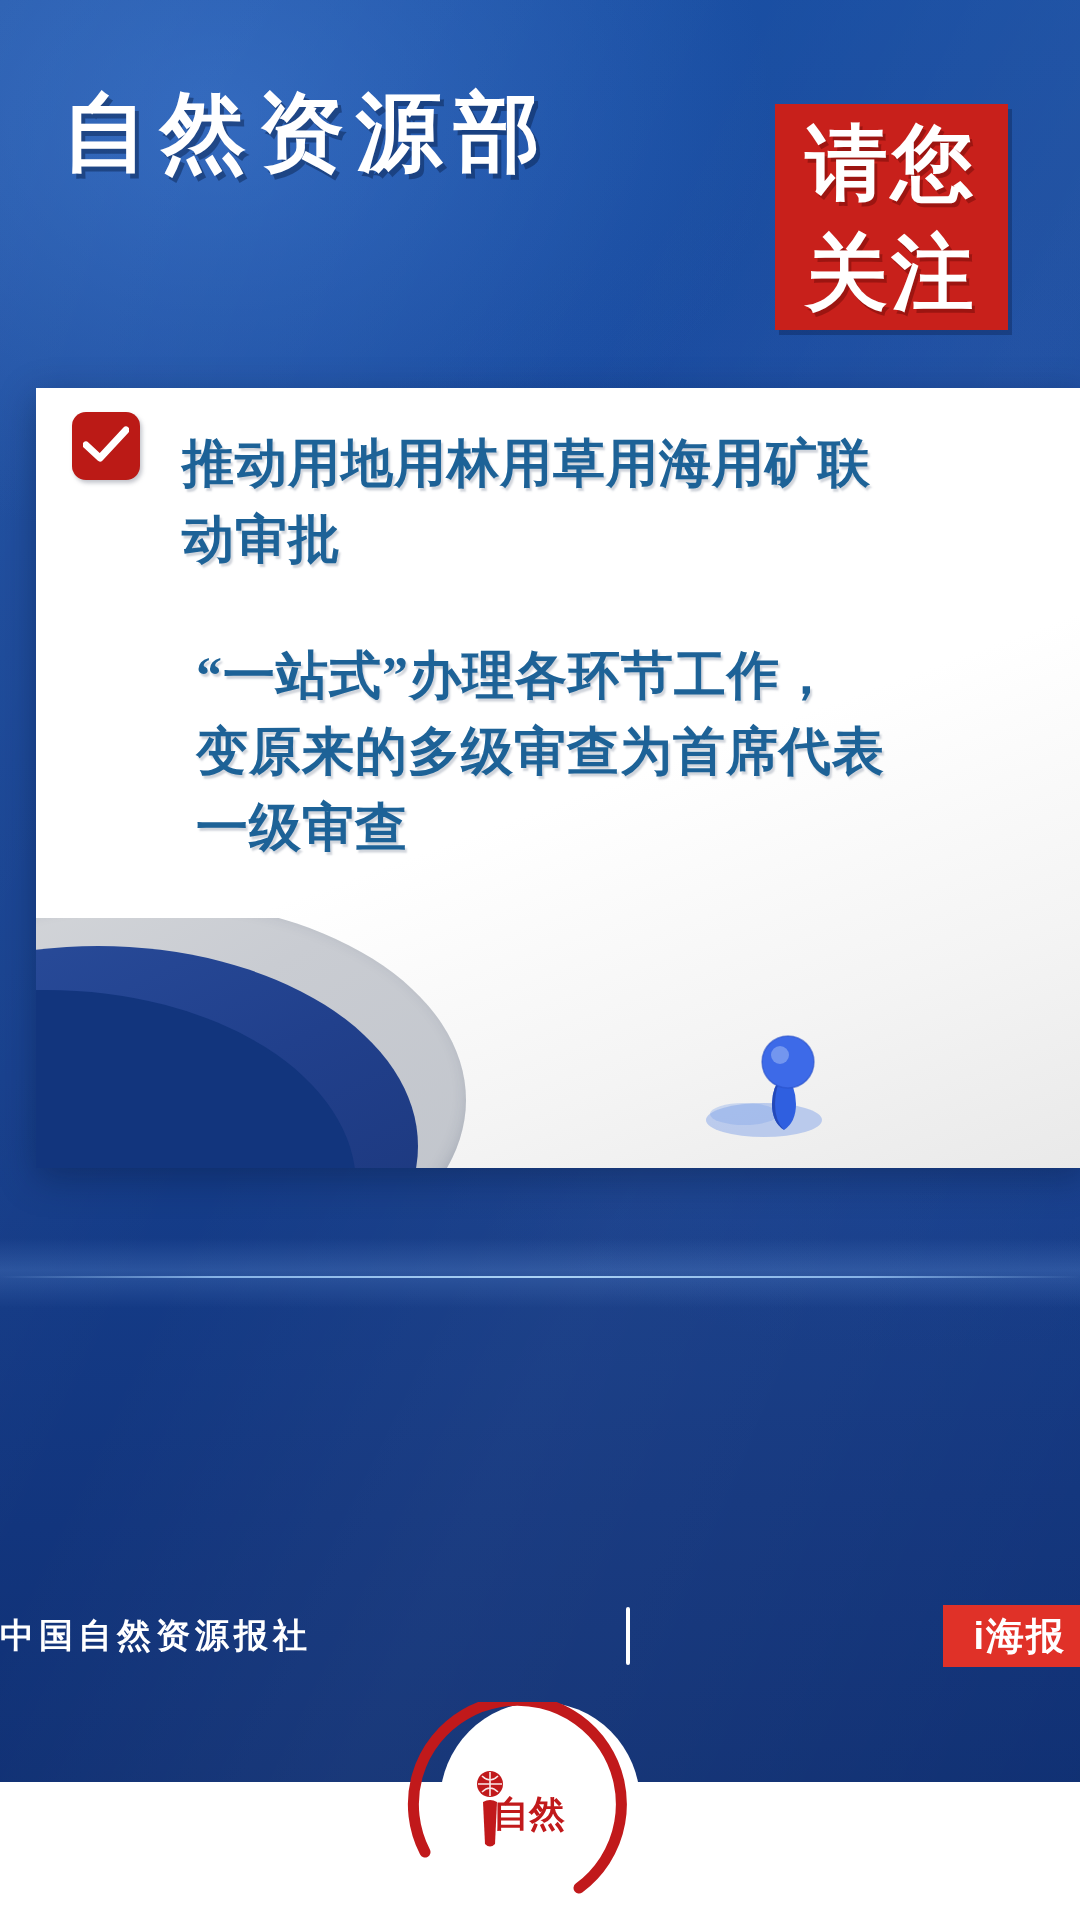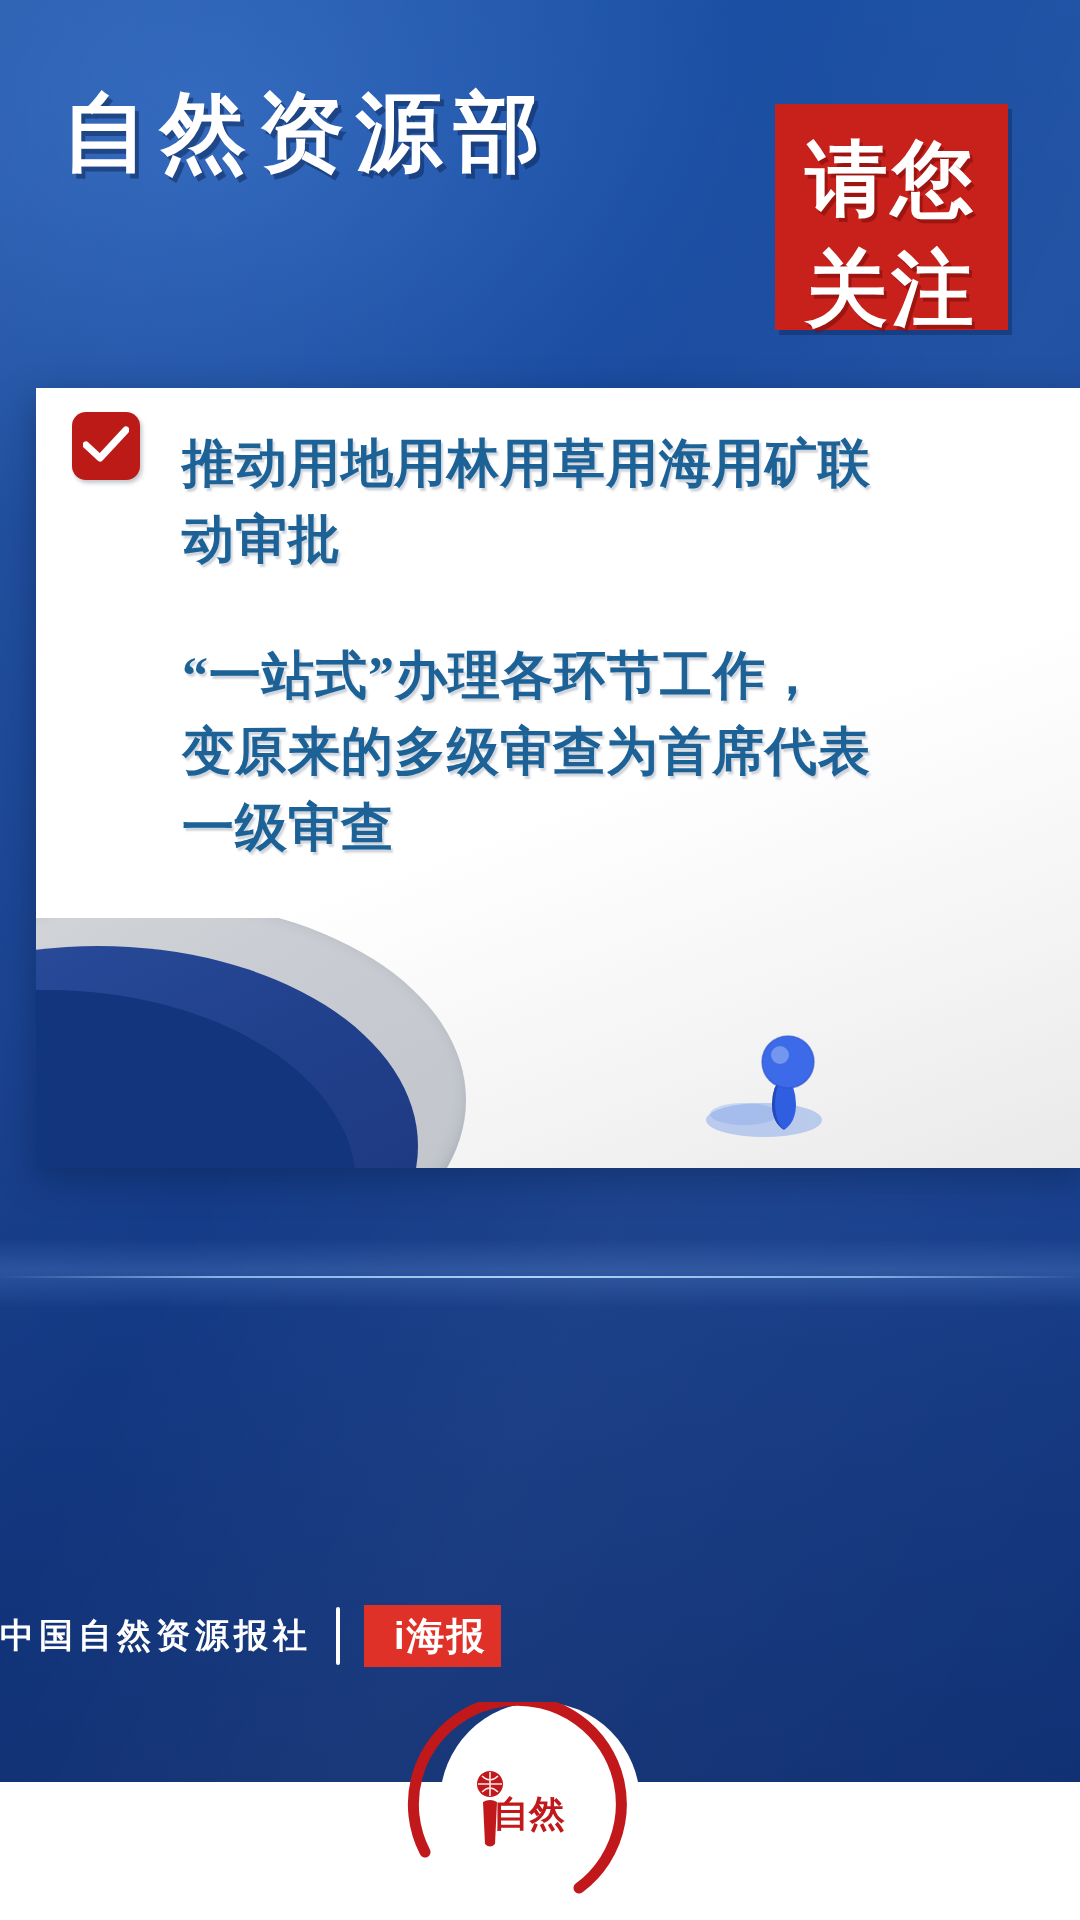--- a/index.html
+++ b/index.html
@@ -33,38 +33,38 @@
     position:absolute;left:775px;top:104px;width:233px;height:226px;
     background:#c8201b;
     box-shadow:4px 5px 0 rgba(8,30,72,.35);
   }
   .badge .bline{
     color:#ffffff;font-weight:bold;font-size:82px;line-height:110px;
     letter-spacing:4px;text-align:center;white-space:nowrap;
     font-family:"Liberation Sans","DejaVu Sans",sans-serif;
     text-shadow:3px 4px 0 rgba(120,12,10,.55);
   }
-  .badge .bline.first{padding-top:20px;text-align:center;}
+  .badge .bline.first{padding-top:4px;text-align:center;}
   
   .card{
     position:absolute;left:36px;top:388px;width:1008px;height:780px;
     background:linear-gradient(160deg,#ffffff 0%,#ffffff 52%,#f4f4f4 78%,#e9e9e9 100%);
     box-shadow:0 10px 34px rgba(4,20,55,.38);
     padding-left:43px;
   }
   .card-inner{position:absolute;left:0;top:0;right:0;bottom:0;padding:22px 40px 0 146px;}
   .para{
     color:#1d6297;font-weight:bold;
     font-size:52px;line-height:76px;letter-spacing:1px;
     font-family:"Liberation Serif","DejaVu Serif",serif;
     text-shadow:2px 3px 2px rgba(150,160,175,.45);
   }
   .para.p1{margin-top:16px;}
   .para.p2{margin-top:56px;}
-  .para.p3{margin-top:60px;text-indent:0;}
+  .para.p3{margin-top:60px;text-indent:0;margin-left:14px;}
   .check{
     position:absolute;left:72px;top:412px;width:68px;height:68px;
     background:#bb1a16;border-radius:14px;
     box-shadow:2px 3px 4px rgba(120,125,140,.45);
   }
   .check svg{position:absolute;left:11px;top:13px;}
   
   .curl{
     position:absolute;left:0;bottom:0;width:430px;height:250px;overflow:hidden;
     pointer-events:none;
@@ -92,21 +92,21 @@
     position:absolute;left:0;top:1238px;width:1080px;height:70px;
     background:linear-gradient(180deg,rgba(255,255,255,0) 0%,rgba(120,170,240,.22) 46%,rgba(255,255,255,0) 100%);
   }
   .hairline{
     position:absolute;left:0;top:1276px;width:1080px;height:2px;
     background:linear-gradient(90deg,rgba(150,200,255,0) 0%,rgba(165,210,255,.75) 20%,rgba(185,225,255,.9) 50%,rgba(165,210,255,.75) 80%,rgba(150,200,255,0) 100%);
   }
   
   .footer{position:absolute;left:0;top:1586px;width:1080px;height:100px;}
   .footer-row{
-    display:flex;align-items:center;justify-content:flex-start;gap:24px;height:100px;
+    display:flex;align-items:center;justify-content:space-between;gap:24px;height:100px;
   }
   .pubname{
     color:#ffffff;font-weight:bold;font-size:34px;letter-spacing:5px;
     font-family:"Liberation Serif","DejaVu Serif",serif;white-space:nowrap;
   }
   .vdiv{width:4px;height:58px;background:#ffffff;border-radius:2px;}
   .ihb{
     background:#e03128;color:#ffffff;font-weight:bold;
     font-size:38px;letter-spacing:2px;line-height:58px;
     padding:2px 14px 2px 30px;white-space:nowrap;

